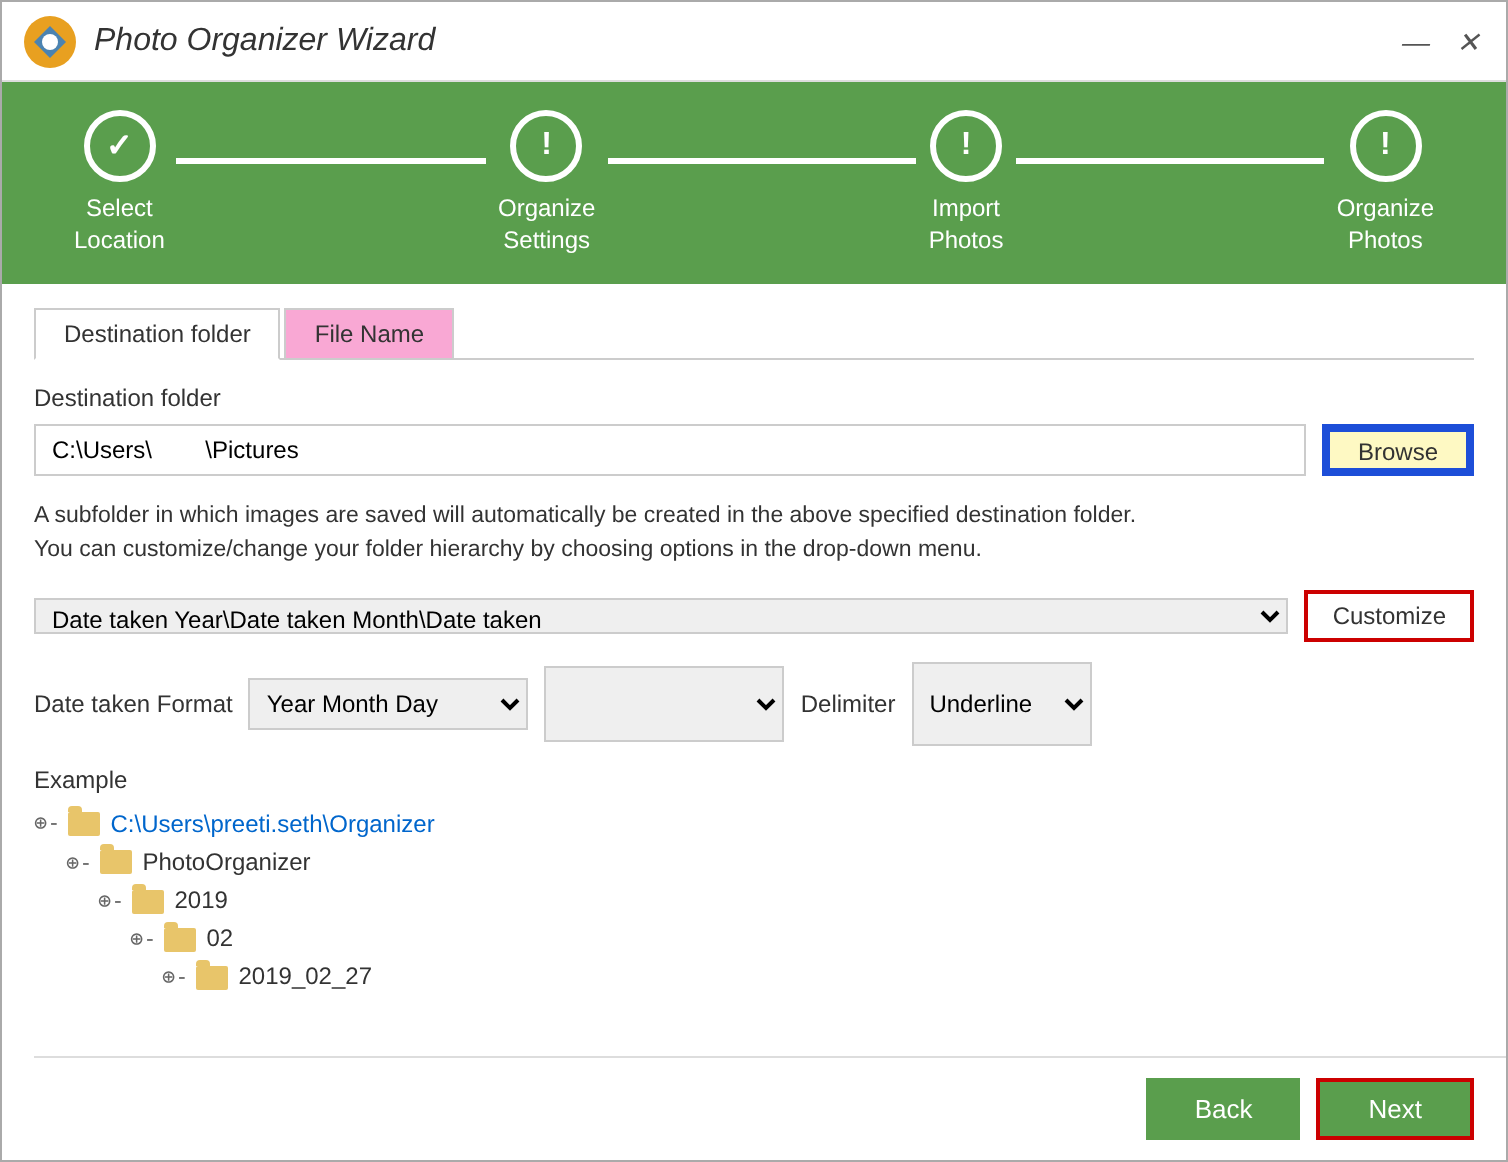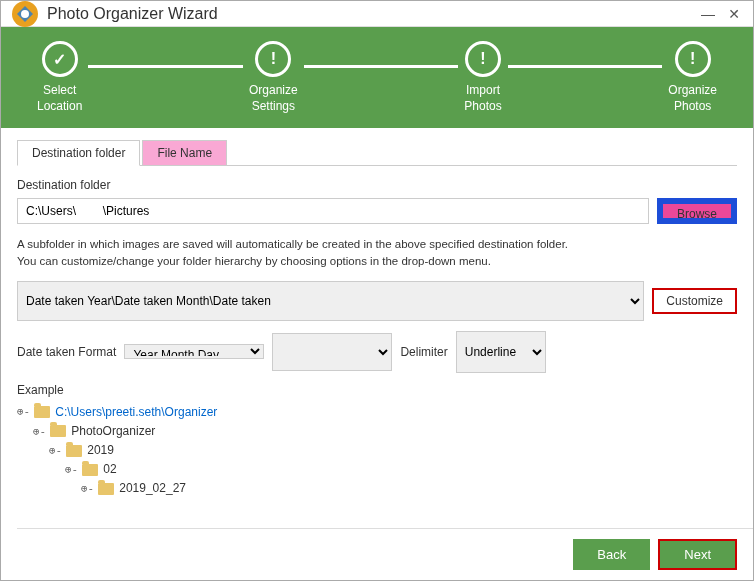--- a/index.html
+++ b/index.html
@@ -18,21 +18,22 @@
       border: 1px solid #aaa;
       display: flex;
       flex-direction: column;
     }
     .title-bar {
       background: #fff;
       display: flex;
       align-items: center;
       padding: 8px 10px;
       border-bottom: 1px solid #ddd;
-      height: 26px;
+      height: 40px;
+      font-style: italic;
     }
     .title-bar-logo {
       width: 28px;
       height: 28px;
       margin-right: 8px;
     }
     .title-bar-text {
       font-size: 16px;
       font-weight: 400;
       color: #333;
@@ -151,42 +152,42 @@
     }
     .folder-input {
       flex: 1;
       padding: 4px 8px;
       border: 1px solid #ccc;
       font-size: 12px;
       height: 26px;
     }
     .browse-btn {
       padding: 3px 14px;
-      border: 6px solid #1d4ed8;
-      background: #ec4899;
+      border: 4px solid #1d4ed8;
+      background: #fef9c3;
       font-size: 12px;
       cursor: pointer;
       height: 26px;
       color: #333;
     }
     .info-text {
       font-size: 11.5px;
       color: #333;
       line-height: 1.5;
       margin-bottom: 10px;
     }
     .dropdown-row {
       display: flex;
       align-items: center;
       gap: 8px;
       margin-bottom: 10px;
     }
     .folder-dropdown {
       flex: 1;
-      height: 40px;
+      height: 18px;
       border: 1px solid #ccc;
       font-size: 12px;
       padding: 2px 4px;
     }
     .customize-btn {
       padding: 3px 12px;
       border: 2px solid #c00;
       background: #fff;
       font-size: 12px;
       cursor: pointer;
@@ -199,21 +200,21 @@
       align-items: center;
       gap: 8px;
       margin-bottom: 10px;
     }
     .format-label {
       font-size: 12px;
       color: #333;
       white-space: nowrap;
     }
     .format-select {
-      height: 15px;
+      height: 26px;
       border: 1px solid #ccc;
       font-size: 12px;
       padding: 2px 4px;
       width: 140px;
     }
     .date-select {
       height: 26px;
       border: 1px solid #ccc;
       font-size: 12px;
       padding: 18px 4px;

